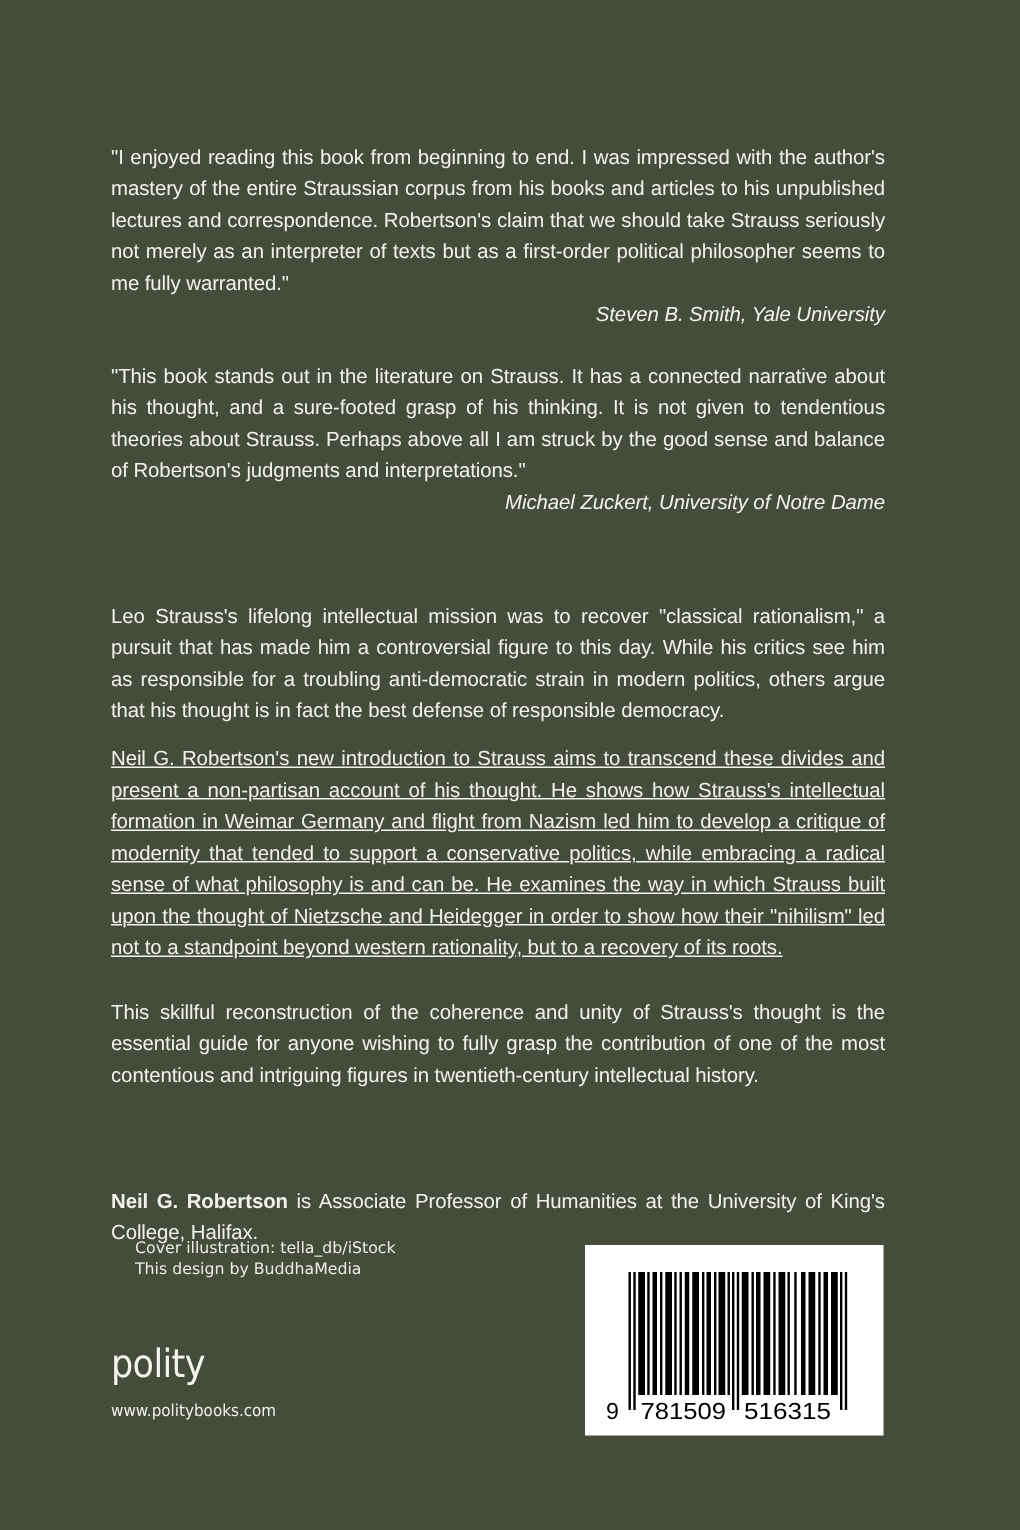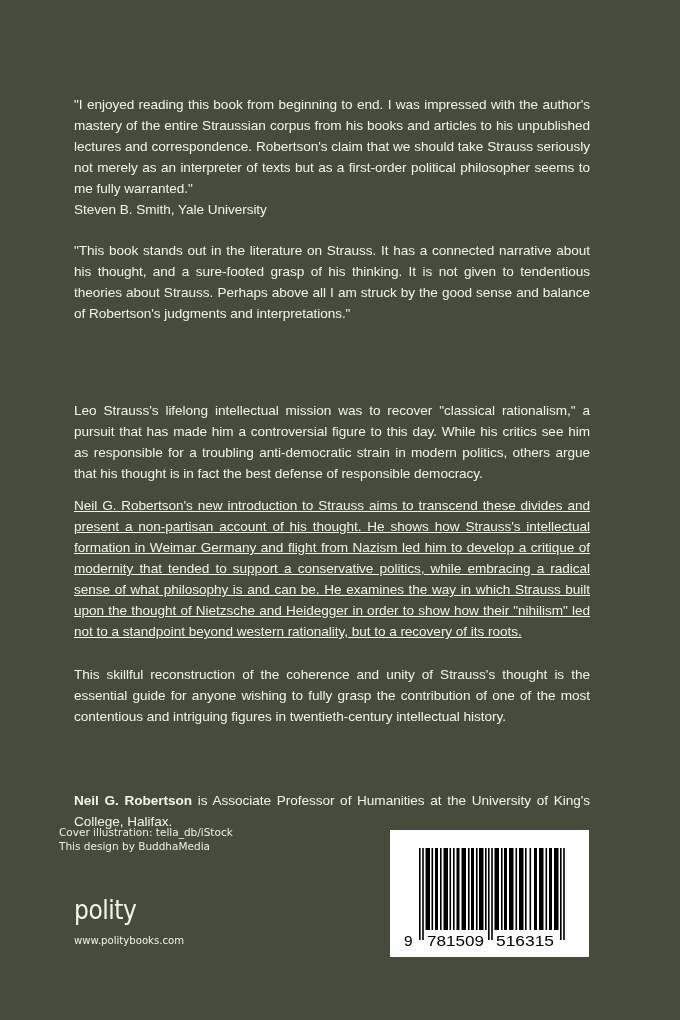--- a/index.html
+++ b/index.html
@@ -21,29 +21,30 @@
     width: 516px;
     font-size: 13.6px;
     line-height: 21px;
     text-align: justify;
     letter-spacing: -0.05px;
   }
   .block p {
     margin: 0;
   }
   .attribution {
-    text-align: left;
+    text-align: right;
+    font-style: italic;
     margin-top: 0px;
   }
   .bold {
     font-weight: bold;
   }
   .credits {
     position: absolute;
-    left: 59px;
+    left: 90px;
     top: 826px;
     font-family: "DejaVu Sans", sans-serif;
     font-size: 10.5px;
     line-height: 13.5px;
     color: #ecece4;
   }
   .logo {
     position: absolute;
     left: 74px;
     top: 895px;
@@ -83,20 +84,21 @@
 </head>
 <body>
 
 <div class="block" style="top:94px;">
   <p>"I enjoyed reading this book from beginning to end. I was impressed with the author's mastery of the entire Straussian corpus from his books and articles to his unpublished lectures and correspondence. Robertson's claim that we should take Strauss seriously not merely as an interpreter of texts but as a first-order political philosopher seems to me fully warranted."</p>
   <p class="attribution">Steven B. Smith, Yale University</p>
 </div>
 
 <div class="block" style="top:240px;">
   <p>"This book stands out in the literature on Strauss. It has a connected narrative about his thought, and a sure-footed grasp of his thinking. It is not given to tendentious theories about Strauss. Perhaps above all I am struck by the good sense and balance of Robertson's judgments and interpretations."</p>
+  <p class="attribution">Michael Zuckert, University of Notre Dame</p>
 </div>
 
 <div class="block" style="top:400px;">
   <p>Leo Strauss's lifelong intellectual mission was to recover "classical rationalism," a pursuit that has made him a controversial figure to this day. While his critics see him as responsible for a troubling anti-democratic strain in modern politics, others argue that his thought is in fact the best defense of responsible democracy.</p>
 </div>
 
 <div class="block" style="top:495px;text-decoration:underline;">
   <p>Neil G. Robertson's new introduction to Strauss aims to transcend these divides and present a non-partisan account of his thought. He shows how Strauss's intellectual formation in Weimar Germany and flight from Nazism led him to develop a critique of modernity that tended to support a conservative politics, while embracing a radical sense of what philosophy is and can be. He examines the way in which Strauss built upon the thought of Nietzsche and Heidegger in order to show how their "nihilism" led not to a standpoint beyond western rationality, but to a recovery of its roots.</p>
 </div>
 

